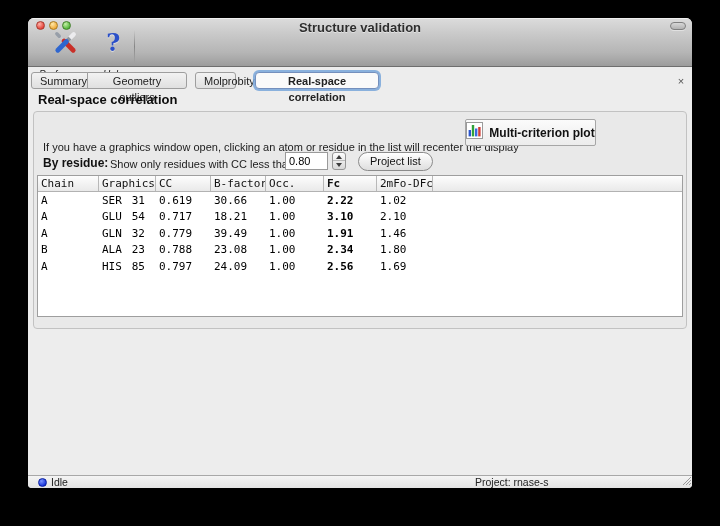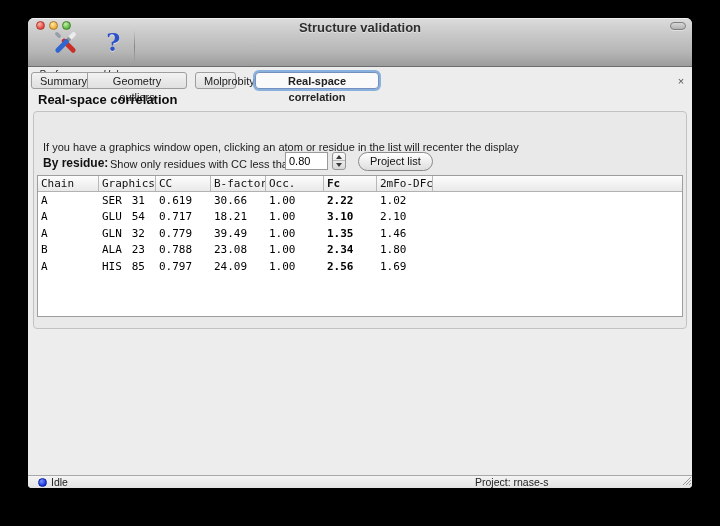--- a/index.html
+++ b/index.html
@@ -174,20 +174,32 @@
 
     <div class="heading">Real-space correlation</div>
 
     <div class="groupbox">
       <div class="info">
         <div>If you have a graphics window open, clicking an atom or residue in the list will recenter the display</div>
         <div>(you may disable this in the "Graphics" section of the preferences).  Click on a column label to re-sort</div>
         <div>the list by values in that column.</div>
       </div>
 
+      <div class="plot-btn">
+        <span>
+          <svg width="17" height="17" viewBox="0 0 17 17">
+            <rect x="0.5" y="0.5" width="16" height="16" fill="#ffffff" stroke="#9a9a9a"></rect>
+            <rect x="2.6" y="8" width="2.4" height="6.4" fill="#2b55cc"></rect>
+            <rect x="5.8" y="3" width="2.4" height="11.4" fill="#2fa13a"></rect>
+            <rect x="9" y="6.5" width="2.4" height="7.9" fill="#3b6ae0"></rect>
+            <rect x="12.2" y="5" width="2.4" height="9.4" fill="#cf3d35"></rect>
+          </svg>
+        </span>
+        <span class="lbl">Multi-criterion plot</span>
+      </div>
 
       <div class="flt-label">By residue:</div>
       <div class="flt-prompt">Show only residues with CC less than</div>
       <input class="flt-input" value="0.80" style="">
       <div class="stepper">
         <div class="step-up">
             <span class="arr-up"></span>
           </div>
         <div class="step-down">
             <span class="arr-down"></span>
@@ -236,21 +248,21 @@
 
           <div class="trow">
             <div class="td c0">A</div>
             <div class="td c1 res">
                 <span class="rn">GLN</span>
                 <span class="ri">32</span>
               </div>
             <div class="td c2">0.779</div>
             <div class="td c3">39.49</div>
             <div class="td c4">1.00</div>
-            <div class="td c5">1.35</div>
+            <div class="td c5">1.91</div>
             <div class="td c6">1.46</div>
           </div>
 
           <div class="trow">
             <div class="td c0">B</div>
             <div class="td c1 res">
                 <span class="rn">ALA</span>
                 <span class="ri">23</span>
               </div>
             <div class="td c2">0.788</div>

